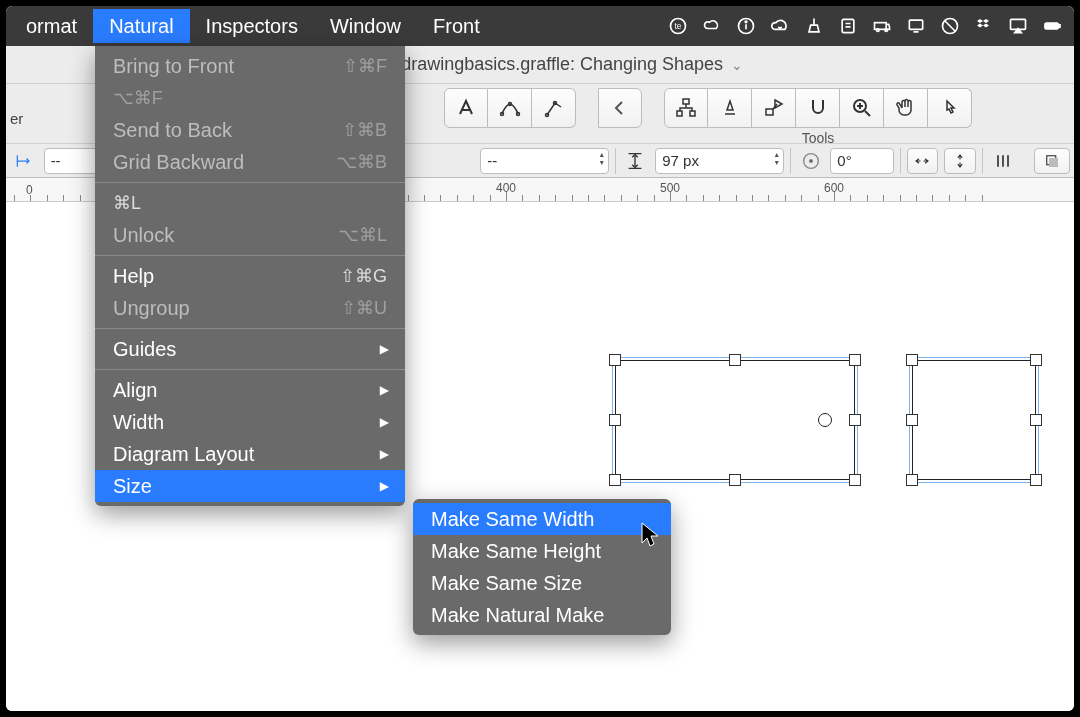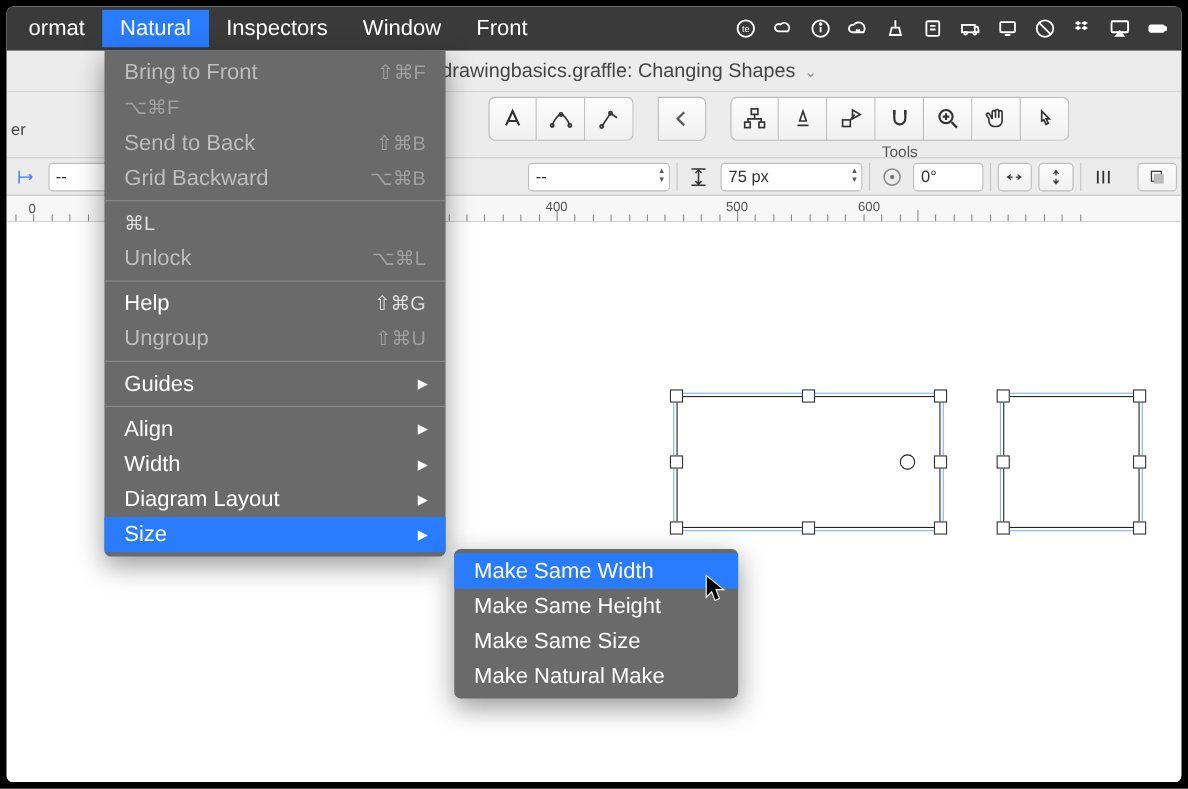--- a/index.html
+++ b/index.html
@@ -510,21 +510,21 @@
     <div class="prop-sep"></div>
     <div class="prop-icon">
         <svg viewBox="0 0 24 24" width="22" height="22" fill="none" stroke="#333" stroke-width="1.5">
           <line x1="5" y1="4" x2="19" y2="4"></line>
           <line x1="5" y1="20" x2="19" y2="20"></line>
           <line x1="12" y1="6" x2="12" y2="18"></line>
           <path d="M9 8l3-3 3 3M9 16l3 3 3-3"></path>
         </svg>
       </div>
     <div class="prop-field" style="width:130px">
-      <span>75 px</span>
+      <span>97 px</span>
       <div class="stepper">
           <span>▴</span>
           <span>▾</span>
         </div>
     </div>
     <div class="prop-sep"></div>
     <div class="prop-icon">
         <svg viewBox="0 0 24 24" width="22" height="22" fill="none" stroke="#888" stroke-width="1.5">
           <circle cx="12" cy="12" r="8"></circle>
           <circle cx="12" cy="12" r="1.5" fill="#333"></circle>
@@ -590,21 +590,21 @@
       <div class="tick" style="left: 680.4px;"></div>
       <div class="tick" style="left: 696.8px;"></div>
       <div class="tick" style="left: 713.2px;"></div>
       <div class="tick" style="left: 729.6px;"></div>
       <div class="tick" style="left: 746px;"></div>
       <div class="tick" style="left: 762.4px;"></div>
       <div class="tick" style="left: 778.8px;"></div>
       <div class="tick" style="left: 795.2px;"></div>
       <div class="tick" style="left: 811.6px;"></div>
       <div class="tick major" style="left: 828px;"></div>
-      <div class="tick-label" style="left: 784px;">600</div>
+      <div class="tick-label" style="left: 828px;">600</div>
       <div class="tick" style="left: 844.4px;"></div>
       <div class="tick" style="left: 860.8px;"></div>
       <div class="tick" style="left: 877.2px;"></div>
       <div class="tick" style="left: 893.6px;"></div>
       <div class="tick" style="left: 910px;"></div>
       <div class="tick" style="left: 926.4px;"></div>
       <div class="tick" style="left: 942.8px;"></div>
       <div class="tick" style="left: 959.2px;"></div>
       <div class="tick" style="left: 975.6px;"></div>
       <div class="tick" style="left: 8px;"></div>

